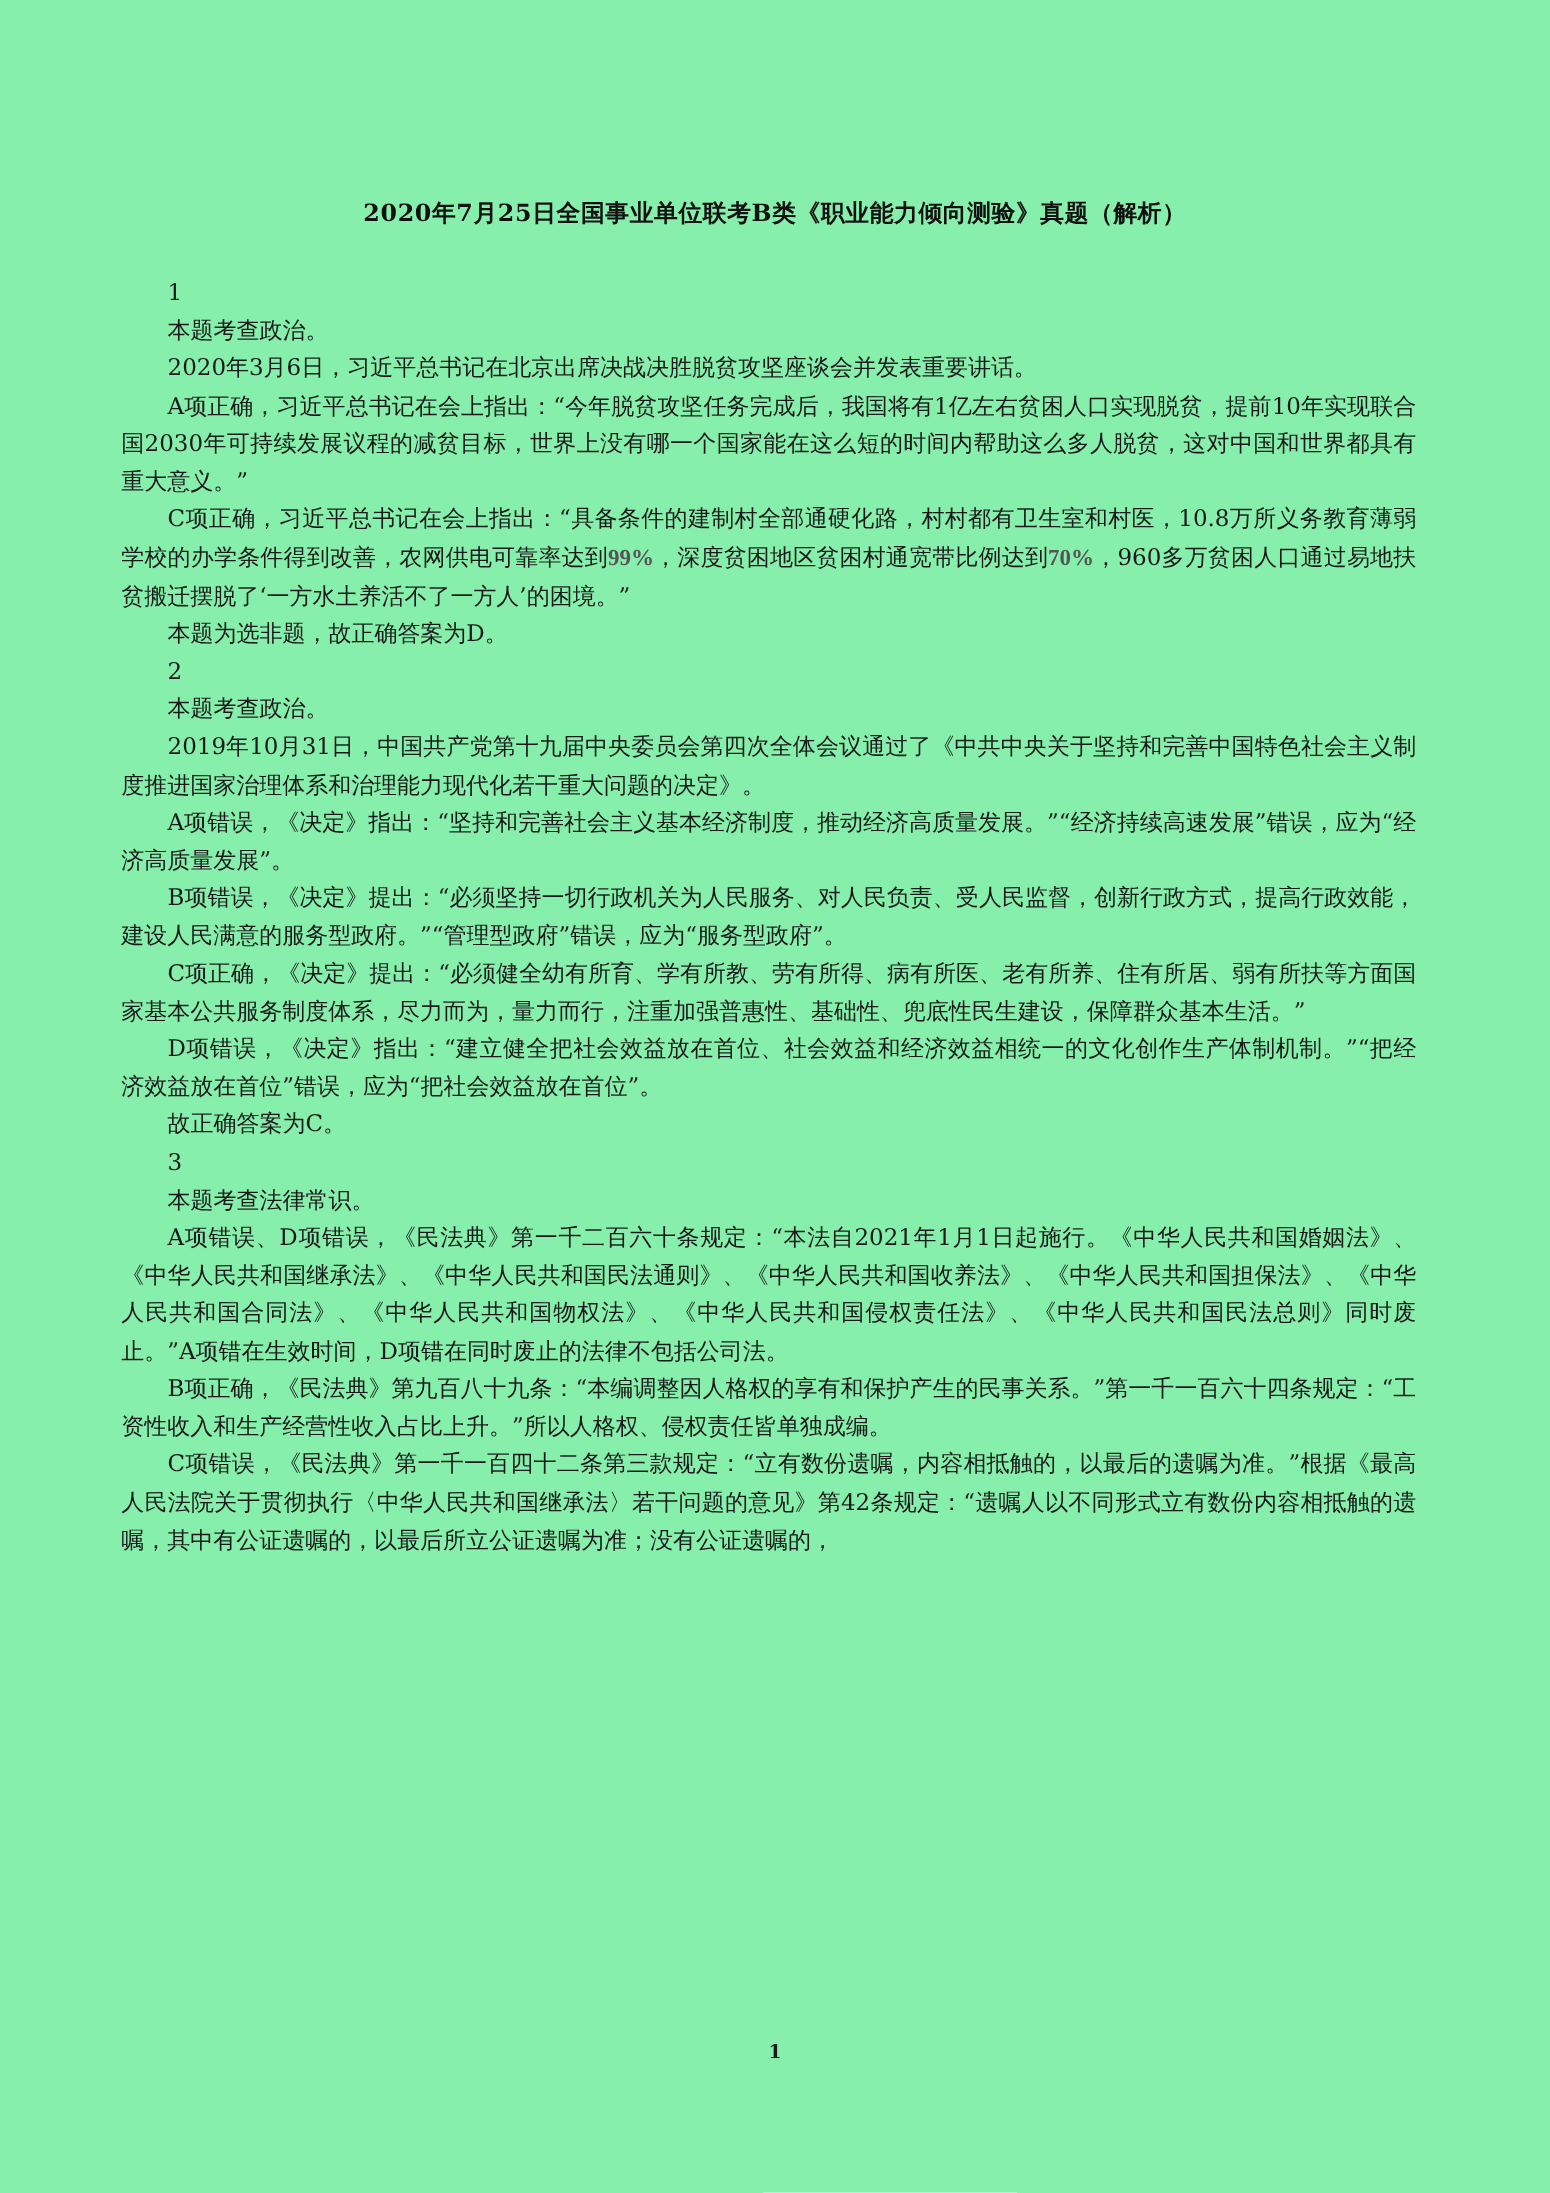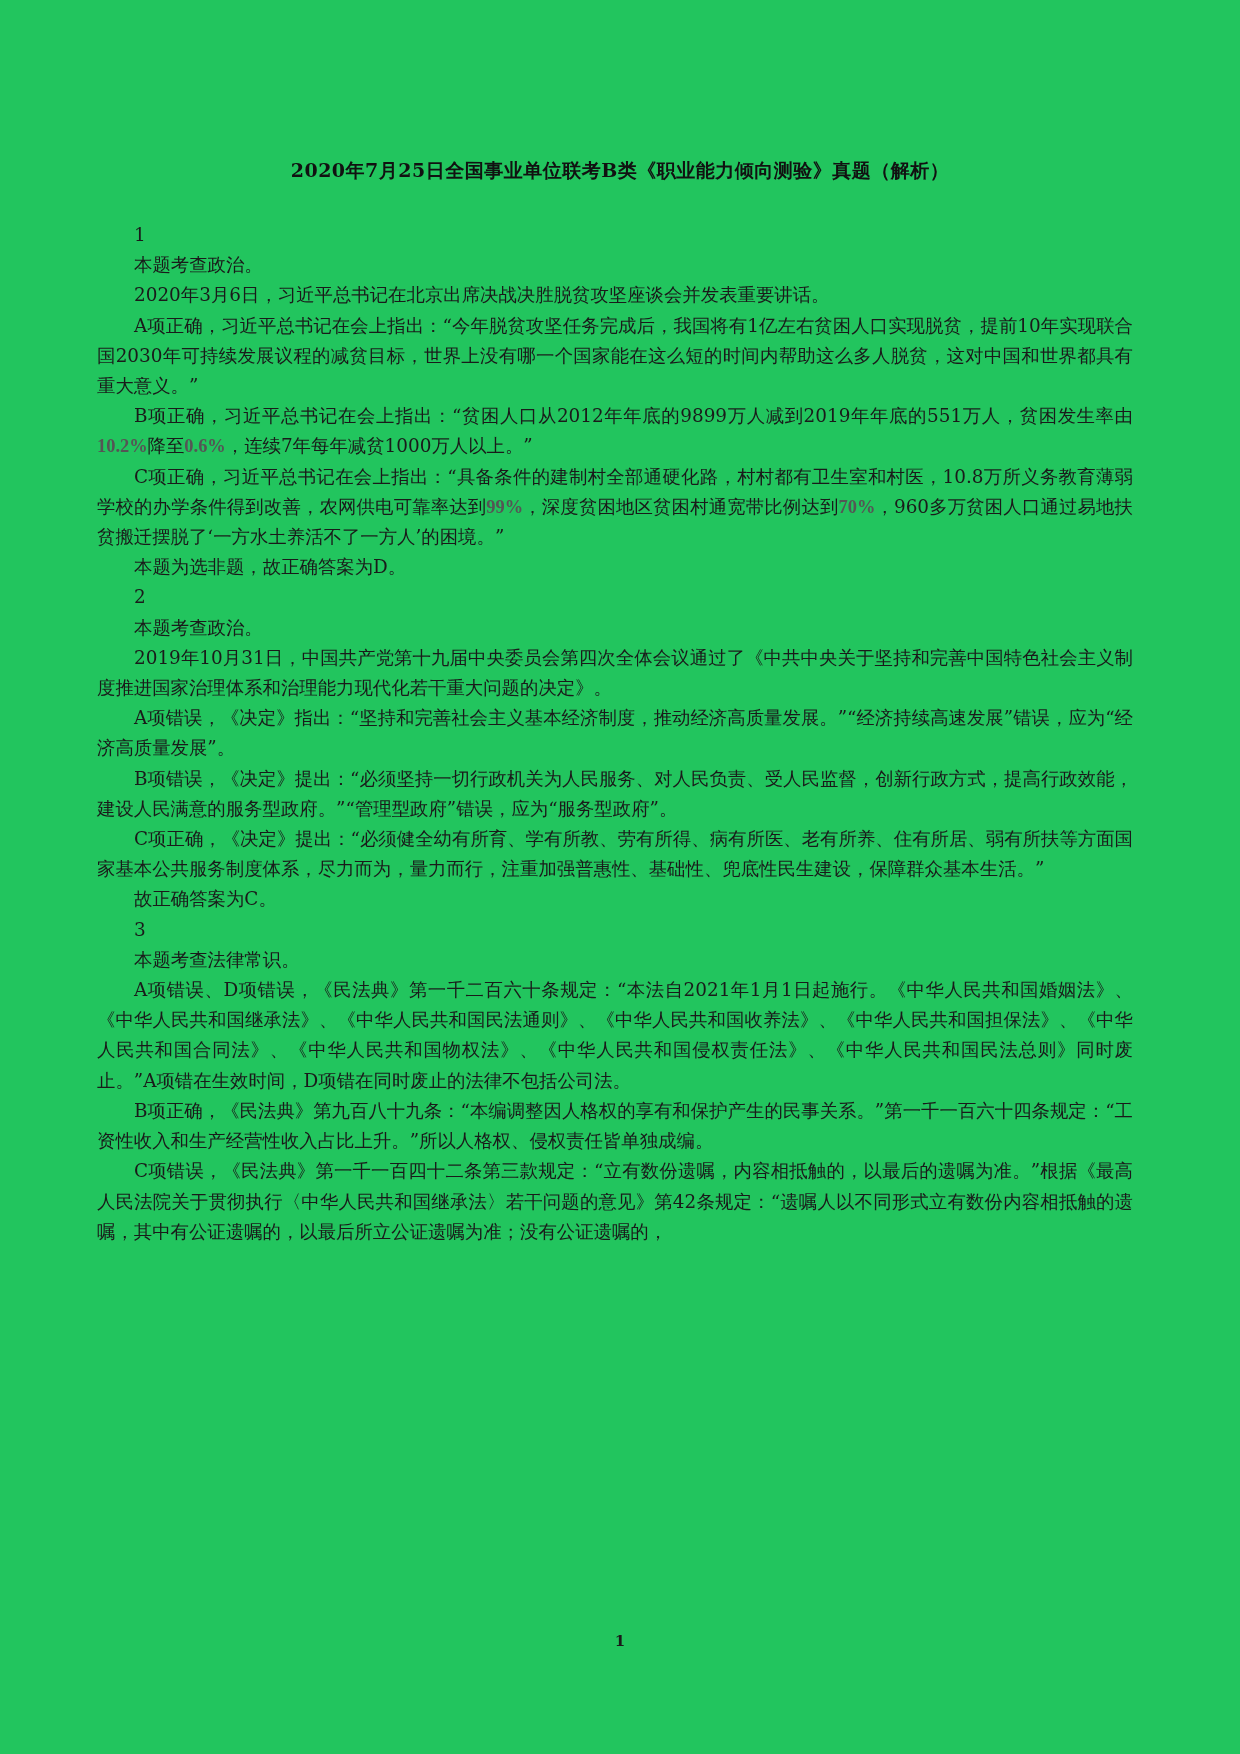--- a/index.html
+++ b/index.html
@@ -1,19 +1,19 @@
 <!DOCTYPE html>
 <html><head>
 <meta charset="utf-8">
 <style>
   html, body { margin: 0; padding: 0; background: #ffffff; }
   body { width: 1240px; height: 1754px; position: relative; overflow: hidden; }
   .page {
     position: absolute; left: 0; top: 0; width: 1240px; height: 1754px;
-    background: #22c55e; color: #1a1a1a;
+    background: #86efac; color: #1a1a1a;
     font-family: "DejaVu Serif", "Liberation Serif", serif;
   }
   .title {
     position: absolute; top: 158px; left: 0; width: 1240px; text-align: center;
     font-size: 19px; font-weight: bold; letter-spacing: 0.5px; color: #111;
   }
   .content {
     position: absolute; top: 220px; left: 97px; width: 1036px;
     font-size: 18.4px; line-height: 30.2px; text-align: justify;
   }
@@ -30,32 +30,32 @@
 <div class="page">
   <div class="title">2020年7月25日全国事业单位联考B类《职业能力倾向测验》真题（解析）</div>
 
   <div class="content">
 
     <section>
       <p class="para">1</p>
       <p class="para">本题考查政治。</p>
       <p class="para">2020年3月6日，习近平总书记在北京出席决战决胜脱贫攻坚座谈会并发表重要讲话。</p>
       <p class="para">A项正确，习近平总书记在会上指出：“今年脱贫攻坚任务完成后，我国将有1亿左右贫困人口实现脱贫，提前10年实现联合国2030年可持续发展议程的减贫目标，世界上没有哪一个国家能在这么短的时间内帮助这么多人脱贫，这对中国和世界都具有重大意义。”</p>
-      <p class="para"><span>B项正确，习近平总书记在会上指出：“贫困人口从2012年年底的9899万人减到2019年年底的551万人，贫困发生率由</span><span class="hl">10.2%</span><span>降至</span><span class="hl">0.6%</span><span>，连续7年每年减贫1000万人以上。”</span></p>
       <p class="para"><span>C项正确，习近平总书记在会上指出：“具备条件的建制村全部通硬化路，村村都有卫生室和村医，10.8万所义务教育薄弱学校的办学条件得到改善，农网供电可靠率达到</span><span class="hl">99%</span><span>，深度贫困地区贫困村通宽带比例达到</span><span class="hl">70%</span><span>，960多万贫困人口通过易地扶贫搬迁摆脱了‘一方水土养活不了一方人’的困境。”</span></p>
       <p class="para">本题为选非题，故正确答案为D。</p>
     </section>
 
     <section>
       <p class="para">2</p>
       <p class="para">本题考查政治。</p>
       <p class="para">2019年10月31日，中国共产党第十九届中央委员会第四次全体会议通过了《中共中央关于坚持和完善中国特色社会主义制度推进国家治理体系和治理能力现代化若干重大问题的决定》。</p>
       <p class="para">A项错误，《决定》指出：“坚持和完善社会主义基本经济制度，推动经济高质量发展。”“经济持续高速发展”错误，应为“经济高质量发展”。</p>
       <p class="para">B项错误，《决定》提出：“必须坚持一切行政机关为人民服务、对人民负责、受人民监督，创新行政方式，提高行政效能，建设人民满意的服务型政府。”“管理型政府”错误，应为“服务型政府”。</p>
       <p class="para">C项正确，《决定》提出：“必须健全幼有所育、学有所教、劳有所得、病有所医、老有所养、住有所居、弱有所扶等方面国家基本公共服务制度体系，尽力而为，量力而行，注重加强普惠性、基础性、兜底性民生建设，保障群众基本生活。”</p>
+      <p class="para">D项错误，《决定》指出：“建立健全把社会效益放在首位、社会效益和经济效益相统一的文化创作生产体制机制。”“把经济效益放在首位”错误，应为“把社会效益放在首位”。</p>
       <p class="para">故正确答案为C。</p>
     </section>
 
     <section>
       <p class="para">3</p>
       <p class="para">本题考查法律常识。</p>
       <p class="para">A项错误、D项错误，《民法典》第一千二百六十条规定：“本法自2021年1月1日起施行。《中华人民共和国婚姻法》、《中华人民共和国继承法》、《中华人民共和国民法通则》、《中华人民共和国收养法》、《中华人民共和国担保法》、《中华人民共和国合同法》、《中华人民共和国物权法》、《中华人民共和国侵权责任法》、《中华人民共和国民法总则》同时废止。”A项错在生效时间，D项错在同时废止的法律不包括公司法。</p>
       <p class="para">B项正确，《民法典》第九百八十九条：“本编调整因人格权的享有和保护产生的民事关系。”第一千一百六十四条规定：“工资性收入和生产经营性收入占比上升。”所以人格权、侵权责任皆单独成编。</p>
       <p class="para">C项错误，《民法典》第一千一百四十二条第三款规定：“立有数份遗嘱，内容相抵触的，以最后的遗嘱为准。”根据《最高人民法院关于贯彻执行〈中华人民共和国继承法〉若干问题的意见》第42条规定：“遗嘱人以不同形式立有数份内容相抵触的遗嘱，其中有公证遗嘱的，以最后所立公证遗嘱为准；没有公证遗嘱的，</p>
     </section>

